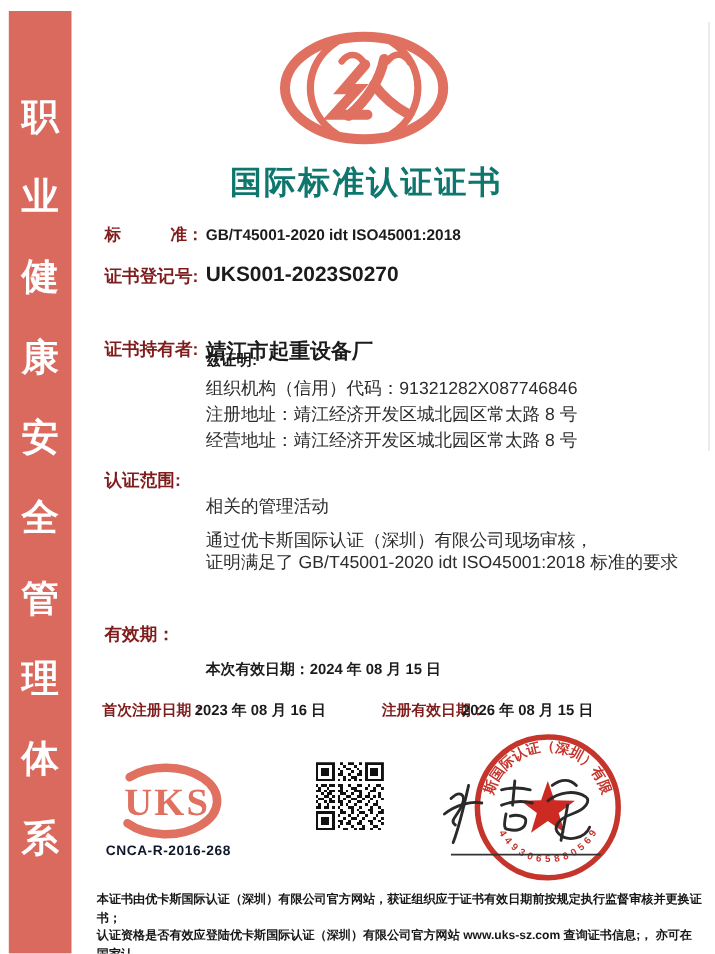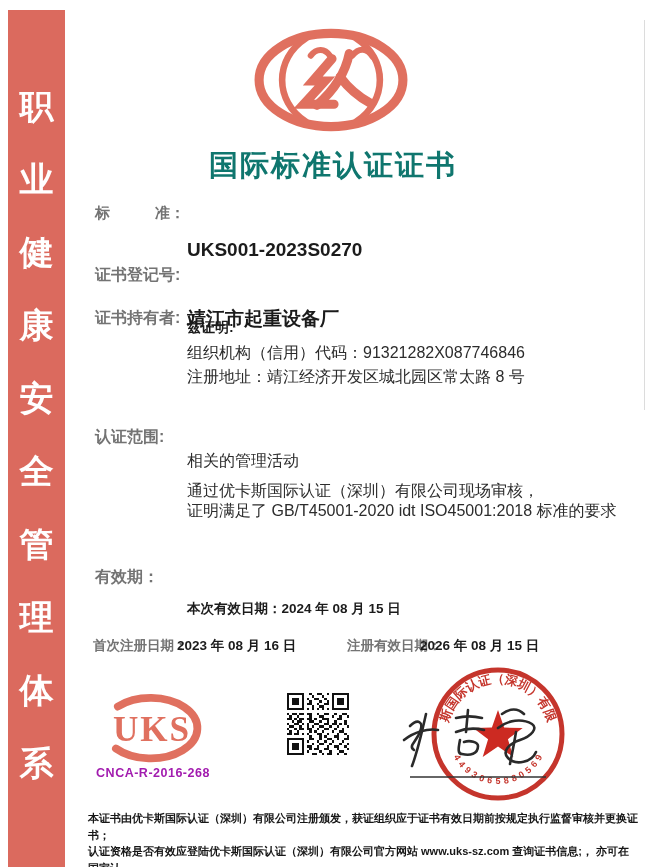--- a/index.html
+++ b/index.html
@@ -17,30 +17,30 @@
     color:#ffffff;font-size:34px;font-weight:bold;line-height:36px;height:36px;
     margin-bottom:37px;text-align:center;
   }
   
   .top-logo{position:absolute;left:252px;top:28px;width:158px;height:104px;}
   
   .title{
     position:absolute;left:90px;top:146px;width:486px;text-align:center;
     font-size:29px;font-weight:bold;color:#0f766e;letter-spacing:2px;
   }
-  .lbl{position:absolute;left:95px;font-weight:bold;color:#737373;}
+  .lbl{position:absolute;left:95px;font-weight:bold;color:#7f1d1d;}
   .val{position:absolute;left:187px;color:#1b1b1b;}
   .f15{font-size:15px;} .f16{font-size:16px;} .f19{font-size:19px;font-weight:bold;}
   .f14b{font-size:14px;font-weight:bold;} .f13{font-size:16px;color:#2c2c2c;}
   .f13b{font-size:13.5px;font-weight:bold;}
   .scope-val{width:450px;line-height:22px;}
   
   .uks-logo{position:absolute;left:97px;top:690px;width:110px;height:78px;}
   .cnca{position:absolute;left:88px;top:766px;width:130px;text-align:center;
-        font-size:12.5px;font-weight:bold;color:#a21caf;letter-spacing:.5px;}
+        font-size:12.5px;font-weight:bold;color:#0f172a;letter-spacing:.5px;}
   .qr{position:absolute;left:287px;top:693px;width:62px;height:62px;}
   .seal{position:absolute;left:428px;top:664px;width:140px;height:140px;}
   .signature{position:absolute;left:398px;top:688px;width:175px;height:100px;}
   .fineprint{
     position:absolute;left:88px;top:810px;width:552px;
     font-size:11px;font-weight:bold;color:#161616;line-height:16.5px;
   }
   .scan-edge{position:absolute;right:5px;top:20px;width:1px;height:390px;background:#dcdcdc;}
 </style>
 </head>
@@ -70,31 +70,33 @@
       <path d="M 99,27 C 106,18 114,20 119,28" stroke-width="6"></path>
       <path d="M 79,30 L 60,52 L 72,52 L 51,75 L 81,75" stroke-width="9" stroke-linejoin="miter"></path>
       <path d="M 96,25 C 92,45 80,62 64,76" stroke-width="9"></path>
       <path d="M 87,48 C 96,60 106,68 117,74" stroke-width="9"></path>
     </g>
   </svg>
 
   <div class="title">国际标准认证证书</div>
 
   <div class="lbl f15" style="top:204px;">标　　　准：</div>
+  <div class="val f14b" style="top:205px;">GB/T45001-2020 idt ISO45001:2018</div>
 
-  <div class="lbl f16" style="top:241px;margin-top:24px;">证书登记号:</div>
+  <div class="lbl f16" style="top:241px;">证书登记号:</div>
   <div class="val f19" style="top:239px;">UKS001-2023S0270</div>
 
   <div class="val f14b" style="top:284px;margin-top:35px;">兹证明:</div>
 
   <div class="lbl f16" style="top:308px;">证书持有者:</div>
   <div class="val f19" style="top:306px;">靖江市起重设备厂</div>
 
   <div class="val f13" style="top:343px;">组织机构（信用）代码：91321282X087746846</div>
   <div class="val f13" style="top:367px;">注册地址：靖江经济开发区城北园区常太路 8 号</div>
+  <div class="val f13" style="top:390px;">经营地址：靖江经济开发区城北园区常太路 8 号</div>
 
   <div class="lbl f16" style="top:427px;">认证范围:</div>
   <div class="val f13 scope-val" style="top:450px;">相关的管理活动</div>
 
   <div class="val f13" style="top:481px;">通过优卡斯国际认证（深圳）有限公司现场审核，</div>
   <div class="val f13" style="top:501px;">证明满足了 GB/T45001-2020 idt ISO45001:2018 标准的要求</div>
 
   <div class="lbl f16" style="top:567px;">有效期：</div>
   <div class="val f13b" style="top:600px;">本次有效日期：2024 年 08 月 15 日</div>
 
@@ -178,19 +180,19 @@
       <path d="M 58,44 C 68,40 78,40 86,42"></path>
       <path d="M 62,52 C 60,62 60,66 64,66 C 72,68 80,66 80,58 C 80,54 72,52 66,54"></path>
       <path d="M 104,26 C 112,20 120,20 126,26"></path>
       <path d="M 100,40 C 110,32 124,30 134,36 C 140,40 134,48 122,52 C 110,56 104,64 110,70 C 118,78 134,74 138,64"></path>
       <path d="M 118,44 C 116,56 114,66 112,76"></path>
     </g>
     <path d="M 12,89 L 148,89" stroke="#333333" stroke-width="1.6"></path>
   </svg>
 
   <div class="fineprint">
-    <div>本证书由优卡斯国际认证（深圳）有限公司注册颁发，获证组织应于证书有效日期前按规定执行监督审核并更换证书；</div>
+    <div>本证书由优卡斯国际认证（深圳）有限公司官方网站，获证组织应于证书有效日期前按规定执行监督审核并更换证书；</div>
     <div>认证资格是否有效应登陆优卡斯国际认证（深圳）有限公司官方网站 www.uks-sz.com 查询证书信息;， 亦可在国家认</div>
 
   </div>
 
   <div class="scan-edge"></div>
 </div>
 
 </body></html>

